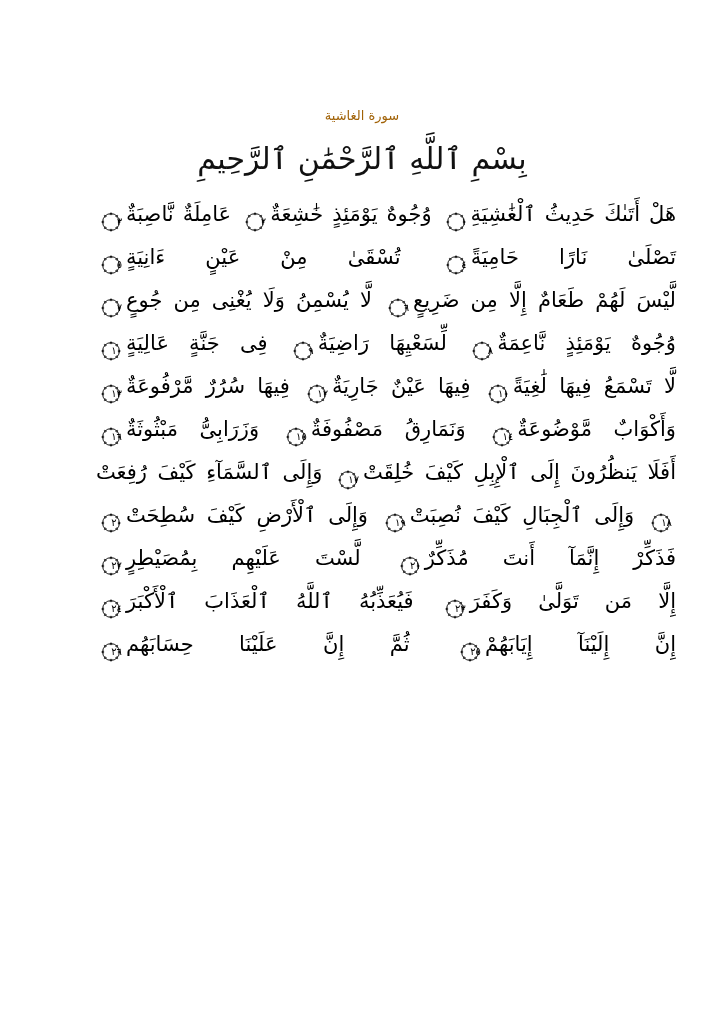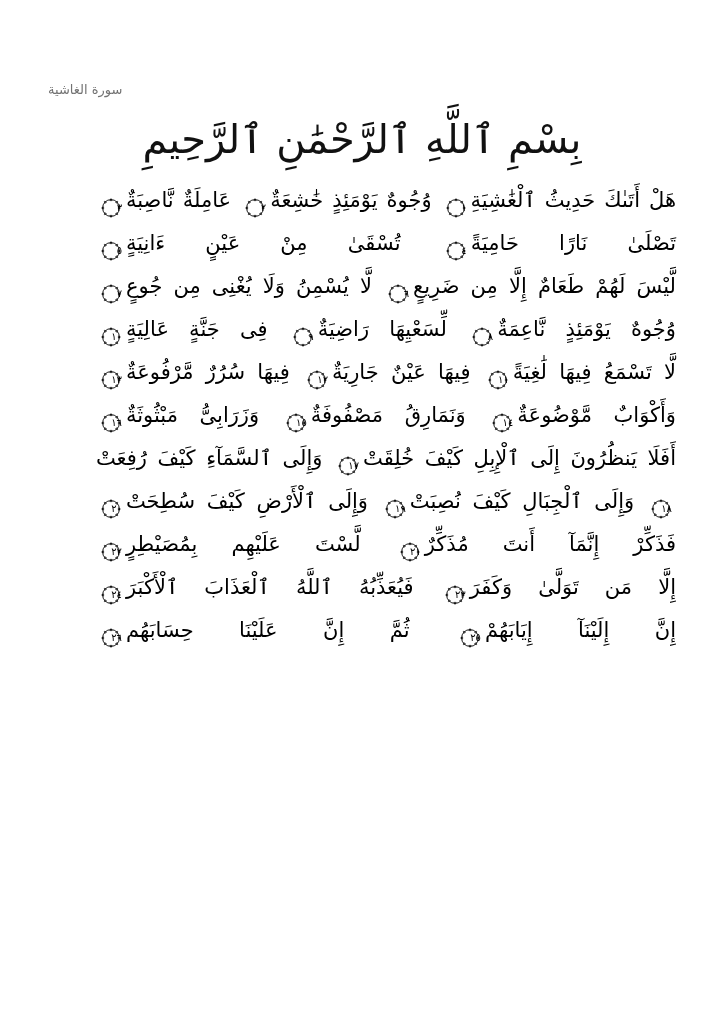--- a/index.html
+++ b/index.html
@@ -16,32 +16,32 @@
   }
   .page {
     position: relative;
     width: 724px;
     height: 1024px;
     background: #ffffff;
     box-sizing: border-box;
     padding: 0 48px;
   }
   .surah-title {
-    margin-top: 82px;
-    text-align: left;
-    color: #737373;
+    margin-top: 108px;
+    text-align: center;
+    color: #a16207;
     font-size: 13px;
     font-family: "DejaVu Sans", sans-serif;
     direction: rtl;
     letter-spacing: 0.5px;
   }
   .basmala {
     margin-top: 18px;
     text-align: center;
-    font-size: 40px;
+    font-size: 30px;
     direction: rtl;
     font-family: "DejaVu Sans", sans-serif;
     line-height: 1.2;
     color: #111;
   }
   .body-text {
     margin-top: 16px;
     direction: rtl;
     text-align: justify;
     text-align-last: justify;

